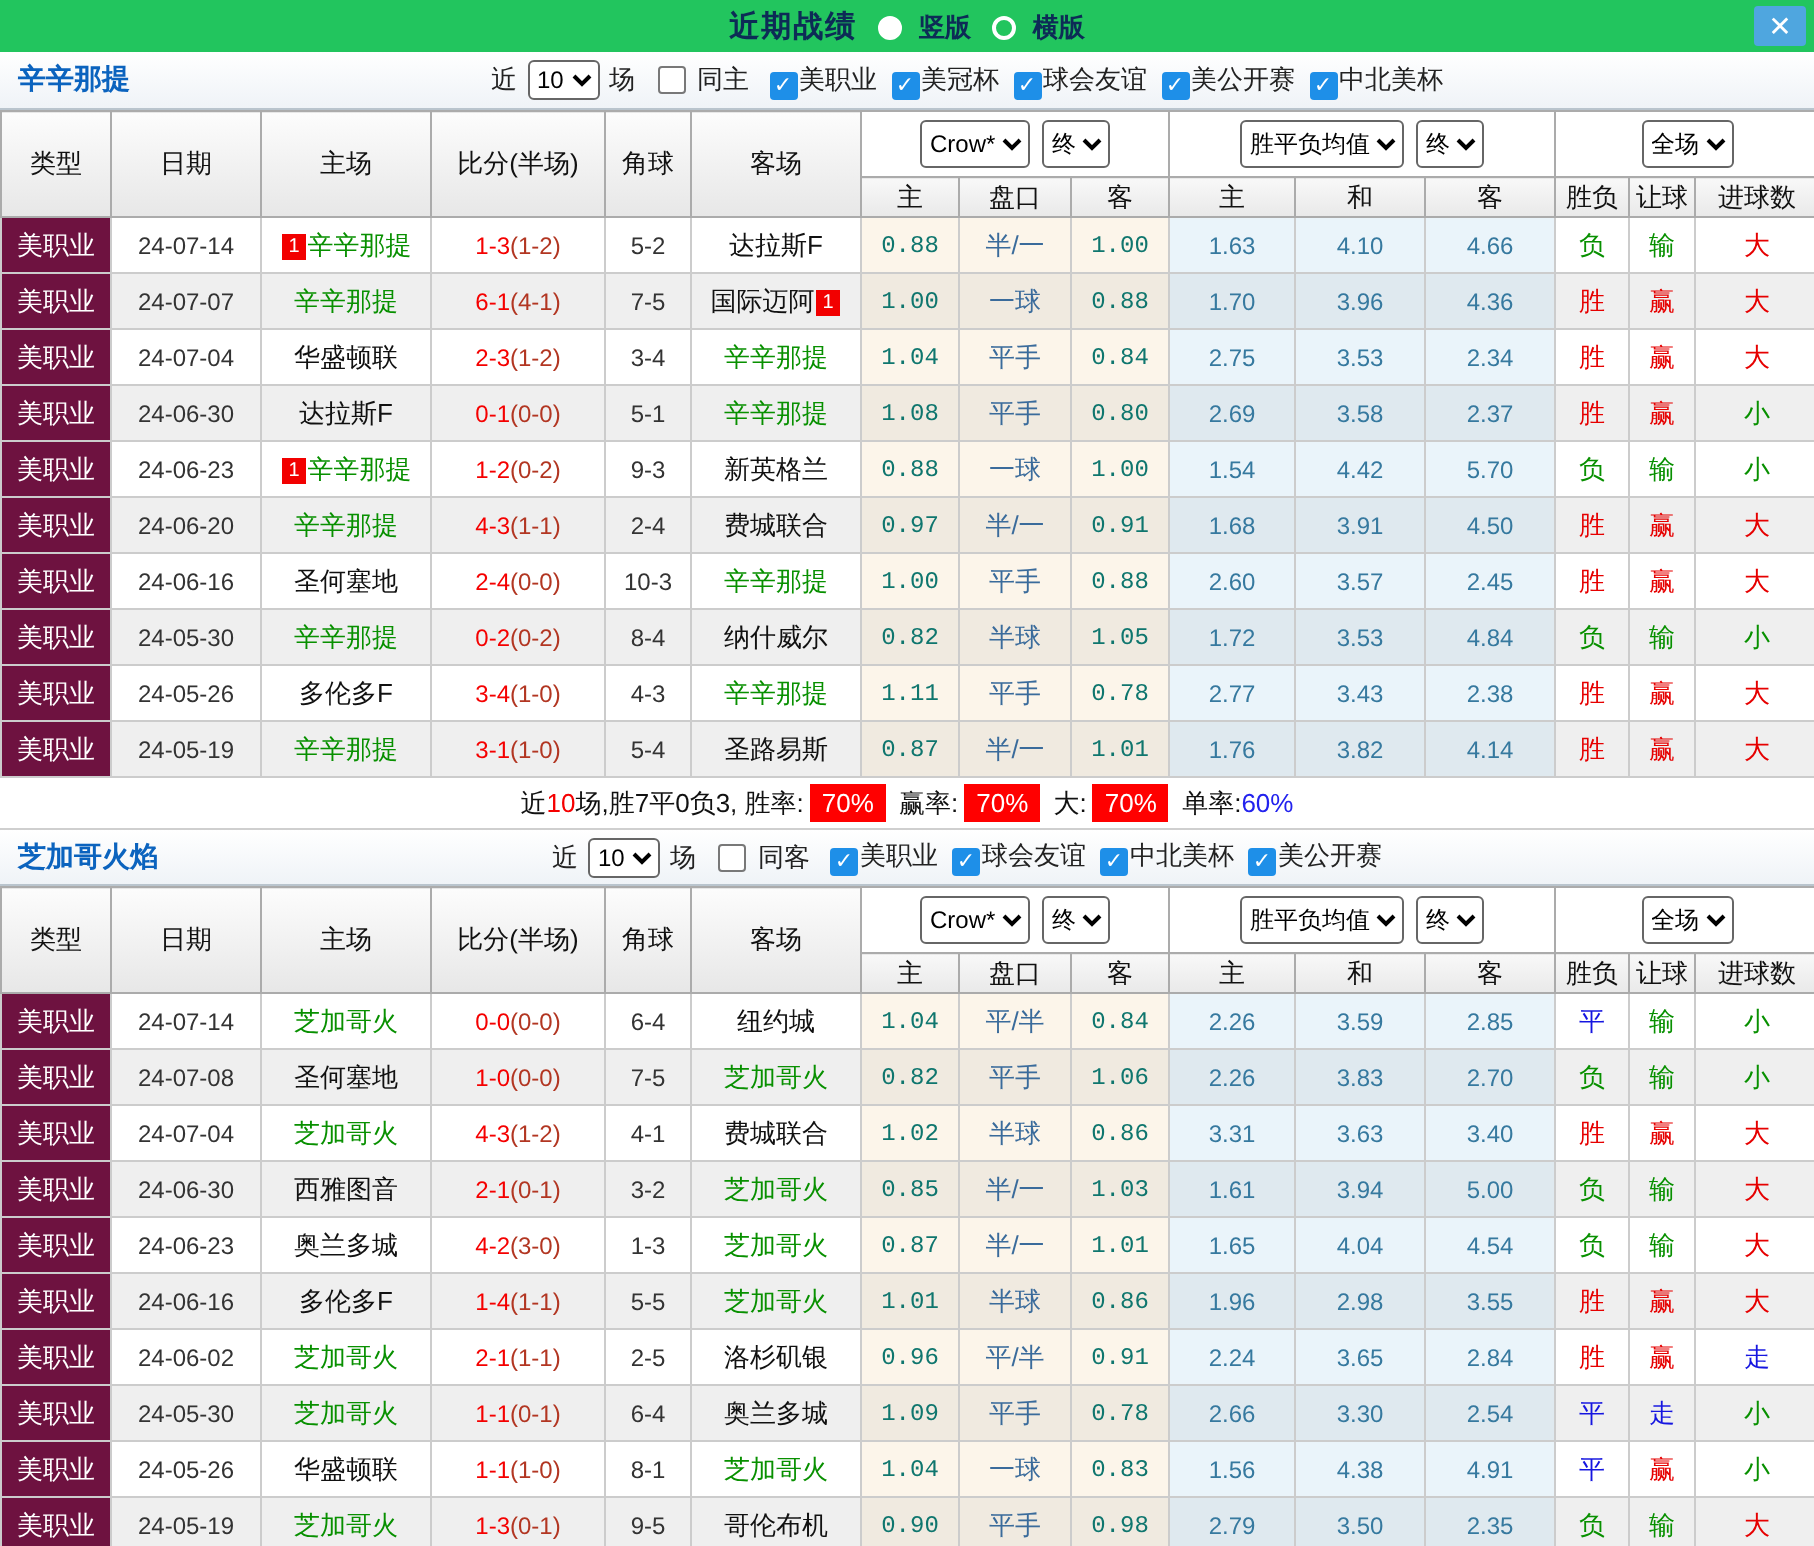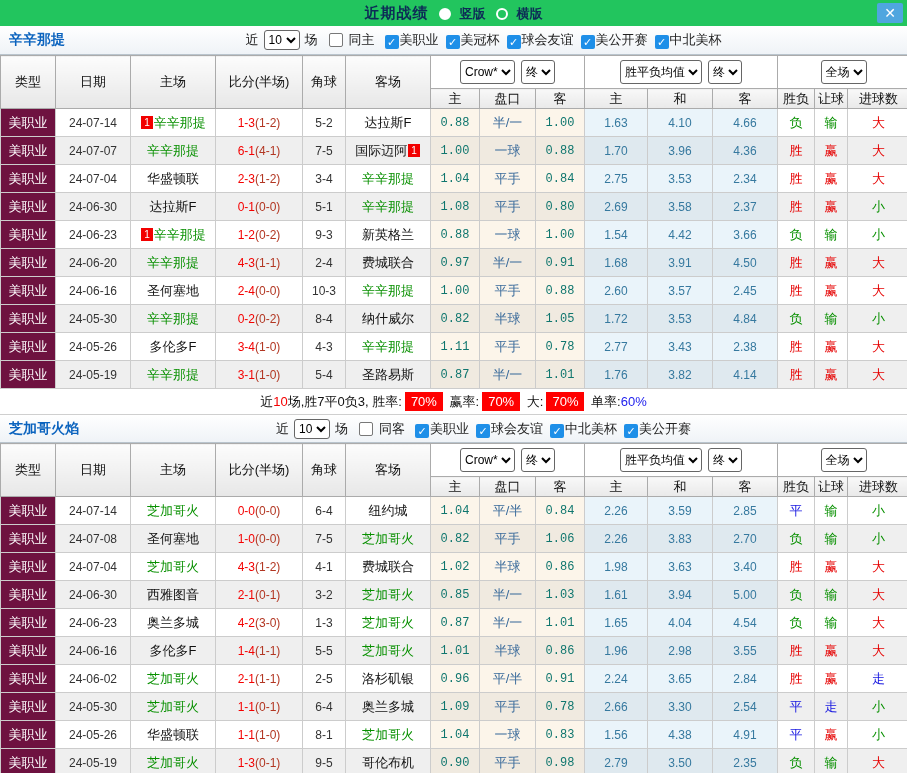--- a/index.html
+++ b/index.html
@@ -210,21 +210,21 @@
           <td class="dt">24-06-23</td>
           <td class="tm"><span class="mark1">1</span><span class="focus">辛辛那提</span></td>
           <td class="sc"><span class="ft">1-2</span><span class="ht">(0-2)</span></td>
           <td class="cn">9-3</td>
           <td class="tm"><span>新英格兰</span></td>
           <td class="od n">0.88</td>
           <td class="od h">一球</td>
           <td class="od n">1.00</td>
           <td class="av">1.54</td>
           <td class="av">4.42</td>
-          <td class="av">3.66</td>
+          <td class="av">5.70</td>
           <td class="rs g">负</td>
           <td class="rs g">输</td>
           <td class="rs g">小</td>
         </tr>
         <tr class="alt">
           <td class="lg">美职业</td>
           <td class="dt">24-06-20</td>
           <td class="tm"><span class="focus">辛辛那提</span></td>
           <td class="sc"><span class="ft">4-3</span><span class="ht">(1-1)</span></td>
           <td class="cn">2-4</td>
@@ -410,21 +410,21 @@
         <tr>
           <td class="lg">美职业</td>
           <td class="dt">24-07-04</td>
           <td class="tm"><span class="focus">芝加哥火</span></td>
           <td class="sc"><span class="ft">4-3</span><span class="ht">(1-2)</span></td>
           <td class="cn">4-1</td>
           <td class="tm"><span>费城联合</span></td>
           <td class="od n">1.02</td>
           <td class="od h">半球</td>
           <td class="od n">0.86</td>
-          <td class="av">1.98</td>
+          <td class="av">3.31</td>
           <td class="av">3.63</td>
           <td class="av">3.40</td>
           <td class="rs r">胜</td>
           <td class="rs r">赢</td>
           <td class="rs r">大</td>
         </tr>
         <tr class="alt">
           <td class="lg">美职业</td>
           <td class="dt">24-06-30</td>
           <td class="tm"><span>西雅图音</span></td>

